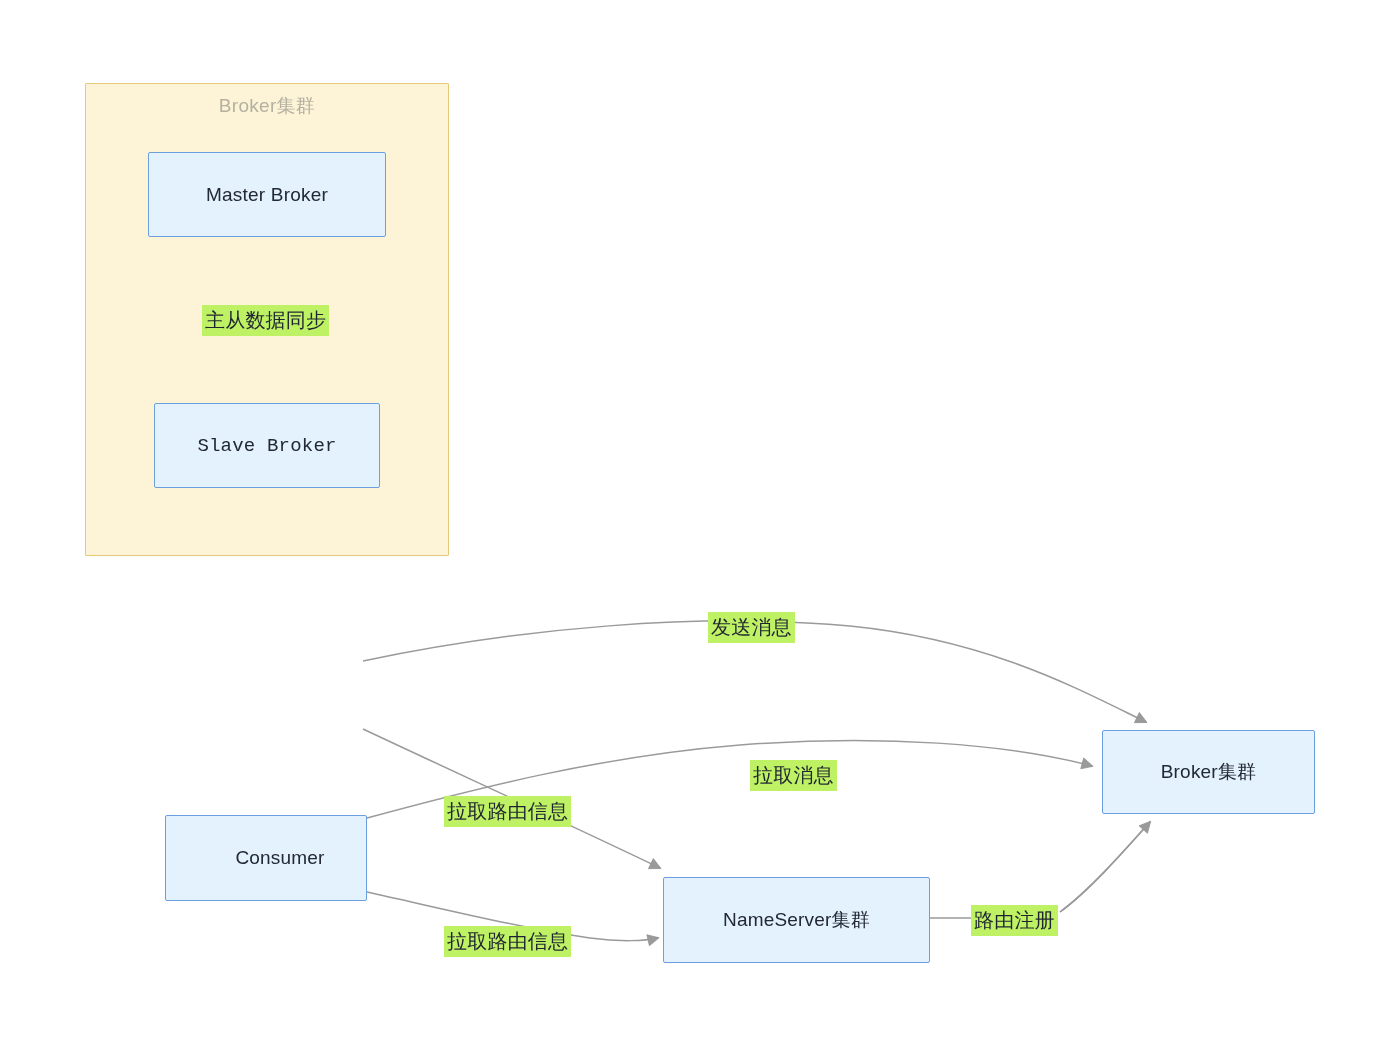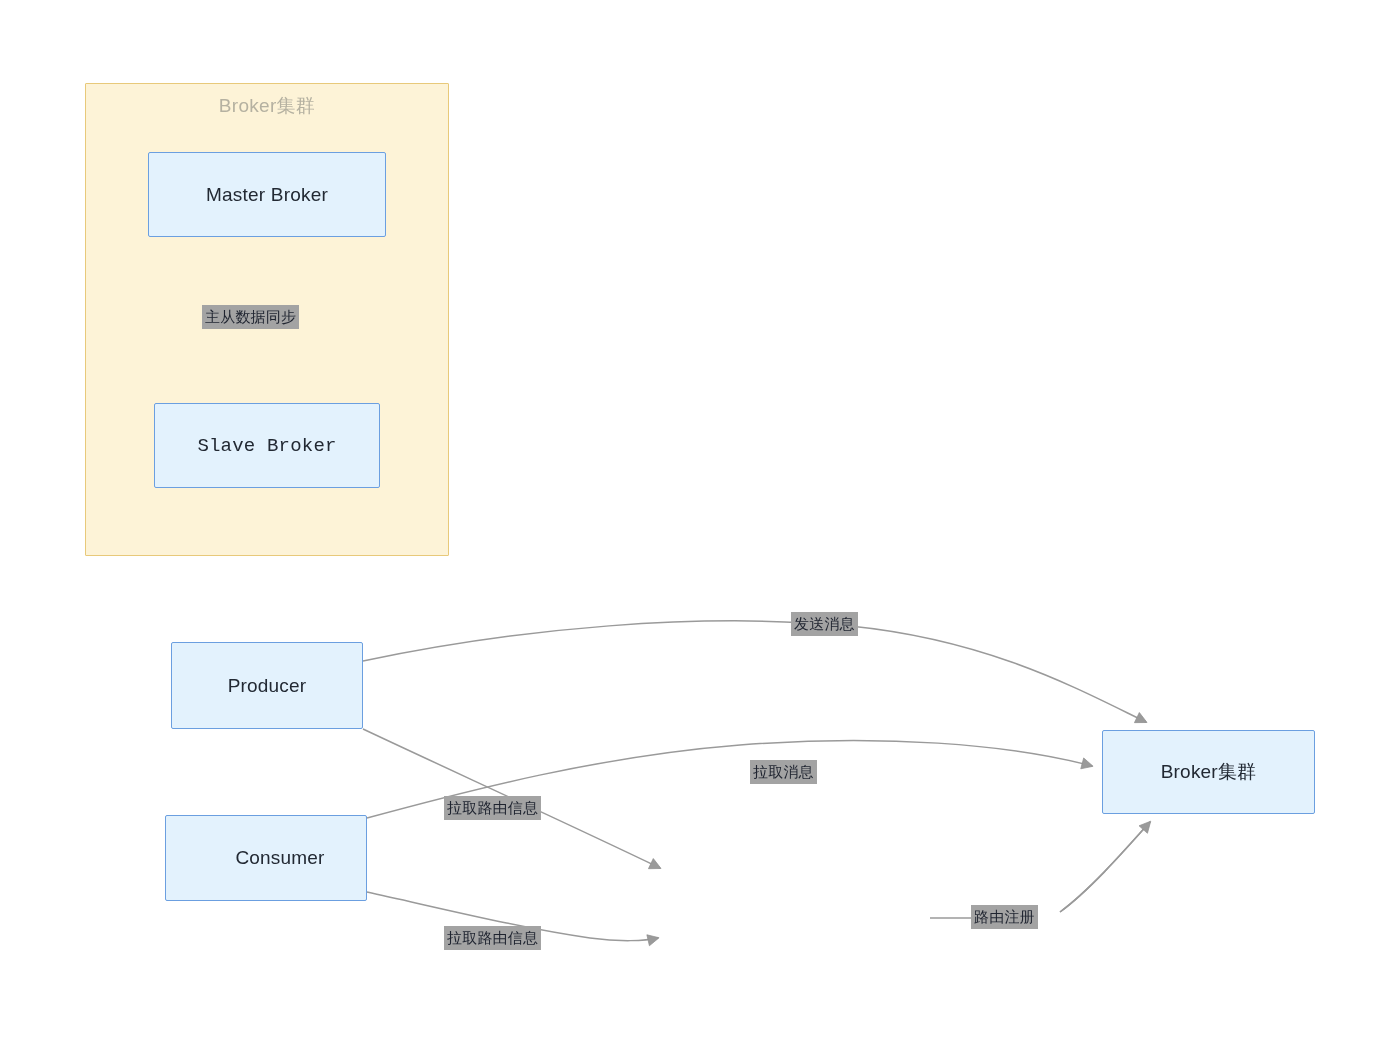--- a/index.html
+++ b/index.html
@@ -58,23 +58,23 @@
     letter-spacing: 0.2px;
   }
   .node-label {
     display: block;
     text-align: center;
     white-space: nowrap;
   }
   
   .edge-label {
     position: absolute;
-    background: #a3a3a3;
+    background: #bef264;
     color: #1f2430;
-    font-size: 15px;
+    font-size: 20px;
     line-height: 1.45;
     padding: 1px 3px;
     white-space: nowrap;
     letter-spacing: 0.2px;
     text-align: right;
   }
 </style>
 </head>
 <body>
 
@@ -124,36 +124,36 @@
   </div>
 
   <div class="node" style="left:148px; top:152px; width:238px; height:85px;">
     <span class="node-label">Master Broker</span>
   </div>
 
   <div class="node" style="left:154px; top:403px; width:226px; height:85px;font-family:Liberation Mono, monospace;">
     <span class="node-label">Slave Broker</span>
   </div>
 
-  <div class="node" style="left:171px; top:642px; width:192px; height:87px;">
-    <span class="node-label">Producer</span>
-  </div>
 
   <div class="node" style="left:165px; top:815px; width:202px; height:86px;padding-left:28px;">
     <span class="node-label">Consumer</span>
   </div>
 
+  <div class="node" style="left:663px; top:877px; width:267px; height:86px;">
+    <span class="node-label">NameServer集群</span>
+  </div>
 
   <div class="node" style="left:1102px; top:730px; width:213px; height:84px;">
     <span class="node-label">Broker集群</span>
   </div>
 
   <div class="edge-label" style="left:202px; top:305px;">主从数据同步</div>
 
-  <div class="edge-label" style="left:791px; top:612px;">发送消息</div>
+  <div class="edge-label" style="left:708px; top:612px;">发送消息</div>
 
   <div class="edge-label" style="left:750px; top:760px;">拉取消息</div>
 
   <div class="edge-label" style="left:444px; top:796px;">拉取路由信息</div>
 
   <div class="edge-label" style="left:444px; top:926px;">拉取路由信息</div>
 
   <div class="edge-label" style="left:971px; top:905px;">路由注册</div>
 
 </div>

